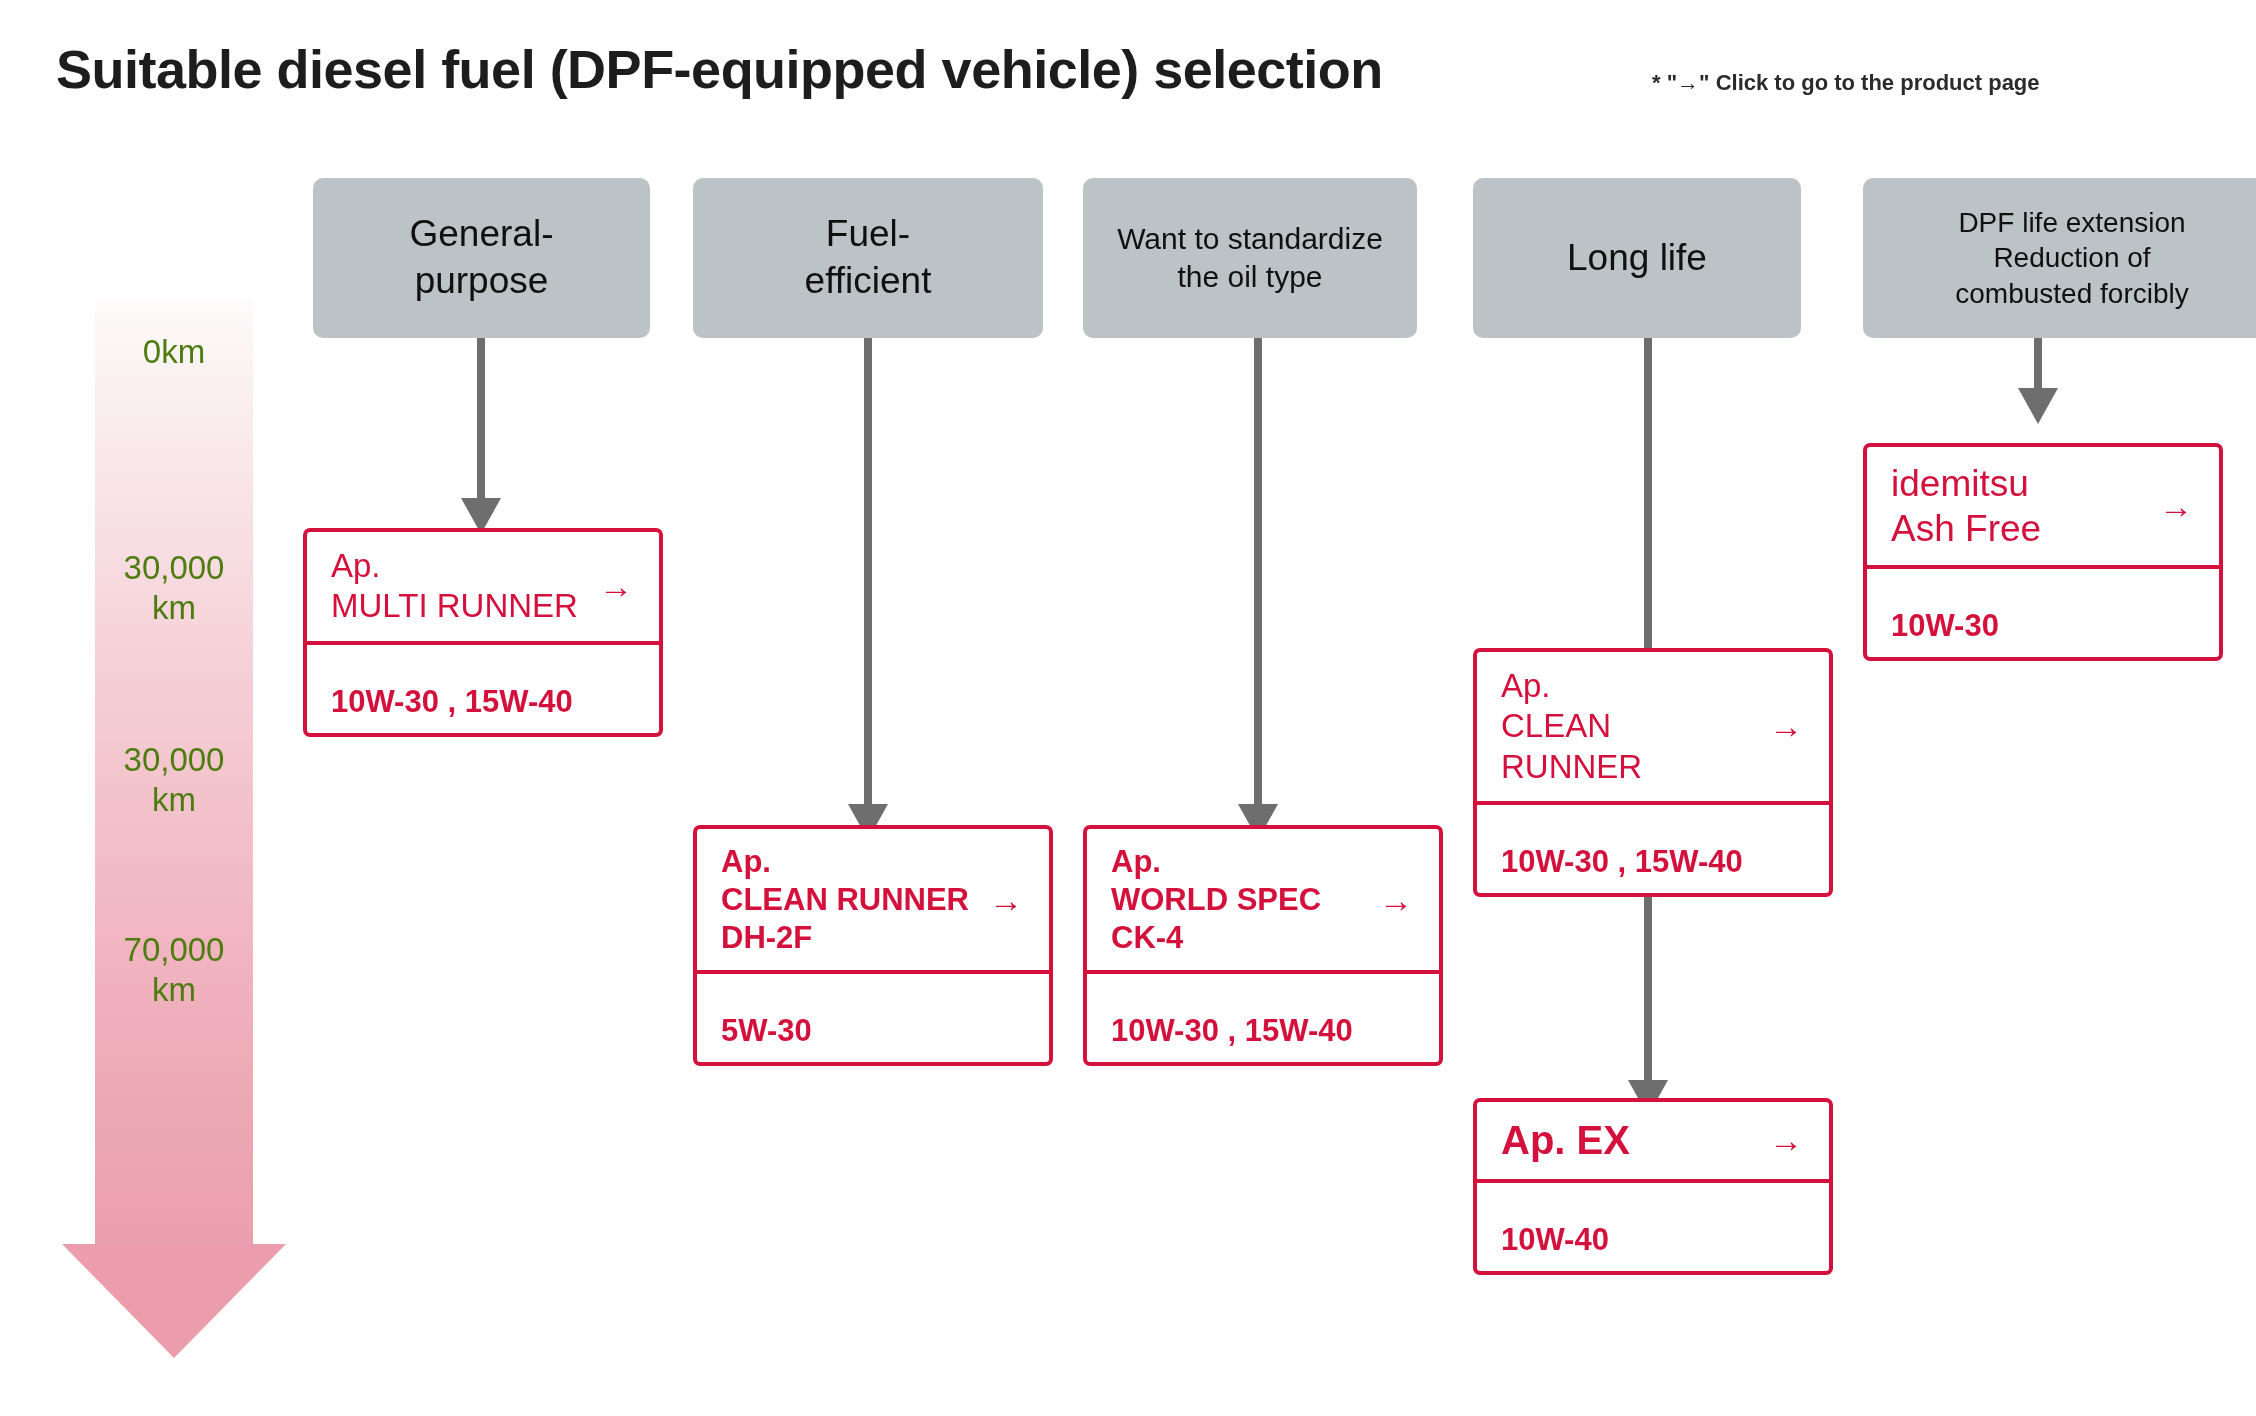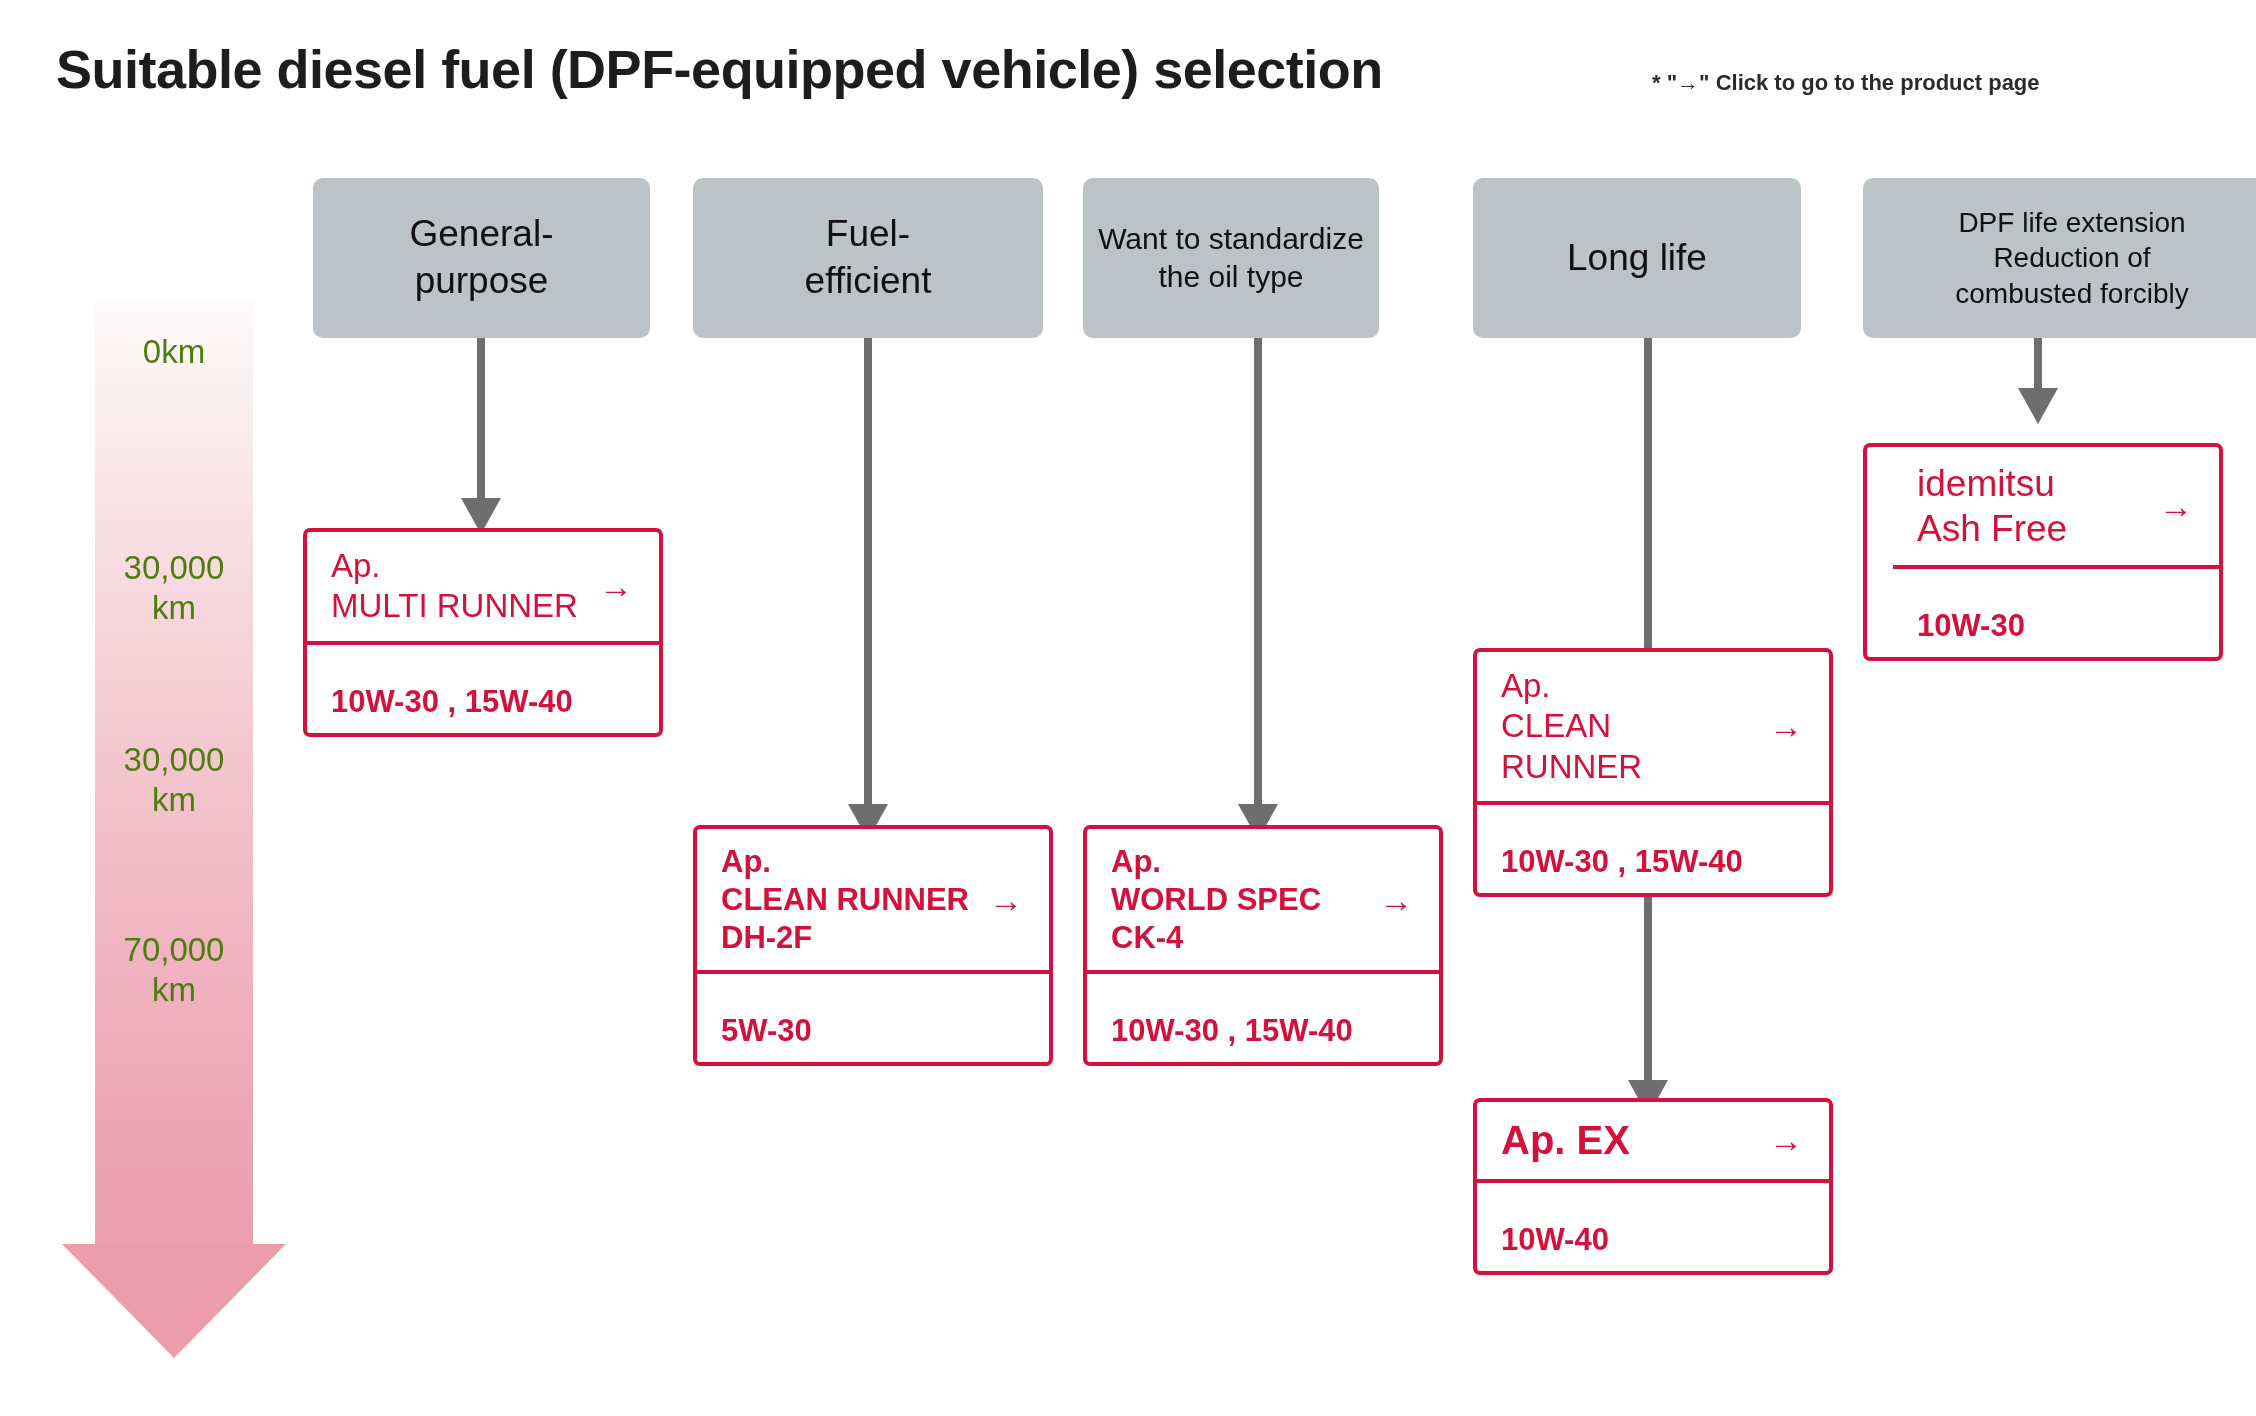--- a/index.html
+++ b/index.html
@@ -135,21 +135,21 @@
       <div class="card" style="left: 693px; top: 825px; width: 360px;">
         <div class="card-top">
           <div class="card-names" style="font-size: 31px; font-weight: 700; line-height: 1.22;">Ap.
 CLEAN RUNNER
 DH-2F</div>
           <div class="card-arrow">→</div>
         </div>
         <div class="card-divider"></div>
         <div class="card-grades">5W-30</div>
       </div>
-      <div class="col-header" style="left: 1083px; width: 296px;">
+      <div class="col-header" style="left: 1083px; width: 334px;">
         <span class="ch-text" style="font-size: 30px;">Want to standardize
 the oil type</span>
       </div>
       <div class="conn" style="left: 1247px; top: 338px; height: 502px;">
         <div class="line" style="height: 466px;"></div>
         <div class="head" style="top: 466px;"></div>
       </div>
       <div class="card" style="left: 1083px; top: 825px; width: 360px;">
         <div class="card-top">
           <div class="card-names" style="font-size: 31px; font-weight: 700; line-height: 1.22;">Ap.
@@ -186,21 +186,21 @@
       </div>
       <div class="col-header" style="left: 1863px; width: 418px;">
         <span class="ch-text" style="font-size: 28px;">DPF life extension
 Reduction of
 combusted forcibly</span>
       </div>
       <div class="conn" style="left: 2027px; top: 338px; height: 86px;">
         <div class="line" style="height: 50px;"></div>
         <div class="head" style="top: 50px;"></div>
       </div>
-      <div class="card" style="left: 1863px; top: 443px; width: 360px; padding-left: 26px;">
+      <div class="card" style="left: 1863px; top: 443px; width: 360px;">
         <div class="card-top">
           <div class="card-names" style="font-size: 37px; font-weight: 400; line-height: 1.22;">idemitsu
 Ash Free</div>
           <div class="card-arrow">→</div>
         </div>
         <div class="card-divider"></div>
         <div class="card-grades">10W-30</div>
       </div>
     </div>
 

